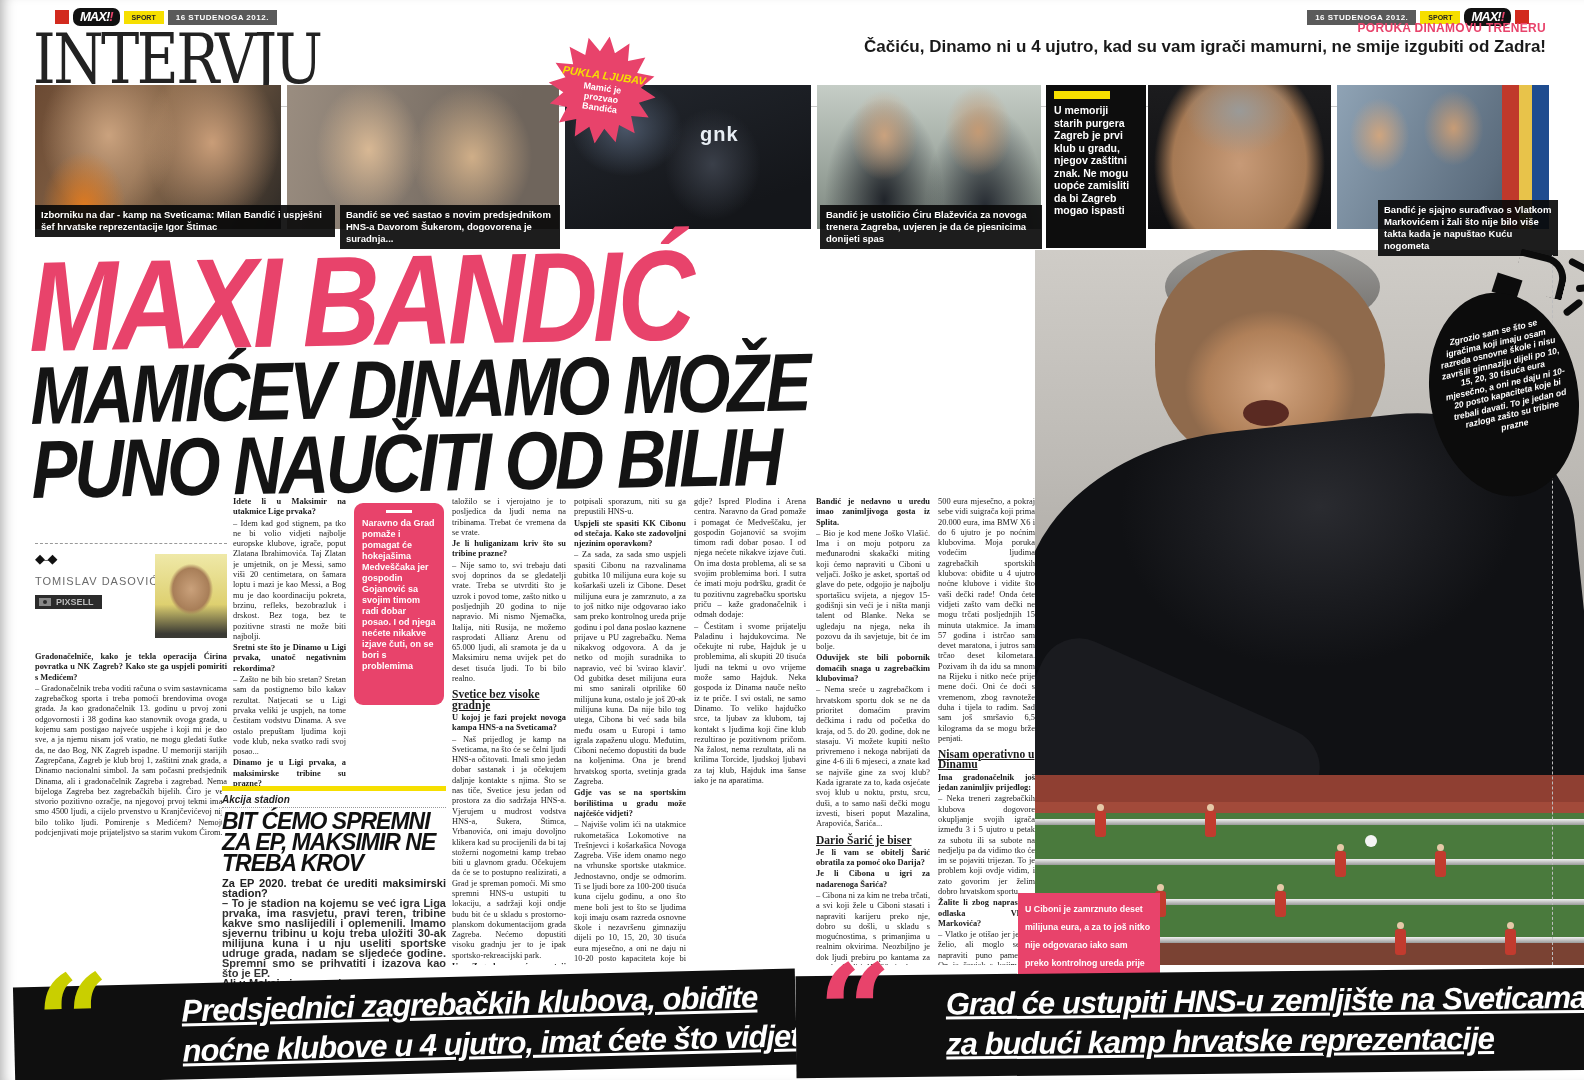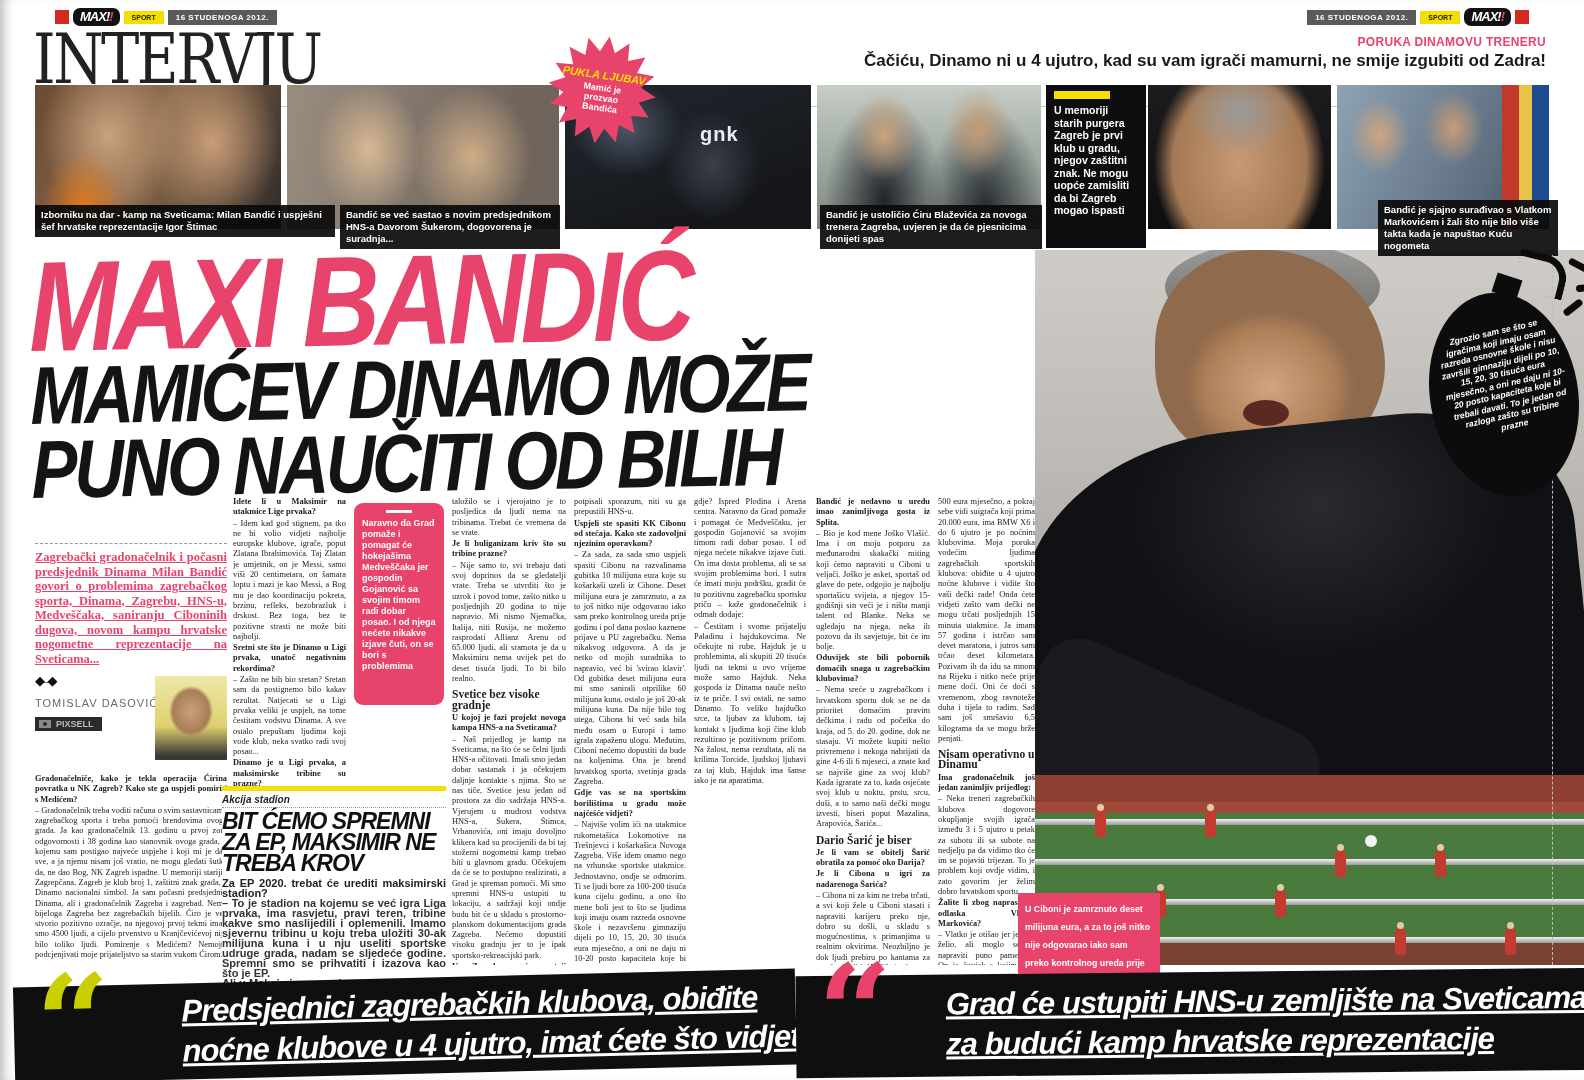--- a/index.html
+++ b/index.html
@@ -11,21 +11,21 @@
   .mh-logo{background:#111;color:#fff;font-style:italic;font-weight:bold;font-size:13px;
            padding:1px 7px 2px 7px;letter-spacing:-1px;border-radius:7px;}
   .mh-logo b{color:#e8436b;}
   .mh-sq{width:14px;height:14px;background:#d22a1e;}
   .mh-badge{background:#f6df00;color:#222;font-size:7px;font-weight:bold;padding:3px 8px;}
   .mh-date{background:#5a5a5a;color:#fff;font-size:8px;font-weight:bold;padding:3px 8px;letter-spacing:.5px;}
   
   .section-title{position:absolute;left:33px;top:18px;font-family:"DejaVu Serif",serif;
      font-size:70px;font-weight:400;letter-spacing:-3px;transform:scaleX(.82);transform-origin:left top;color:#222;}
   .head-rule{position:absolute;left:35px;top:106px;width:1514px;height:1px;background:#c9c9c9;}
-  .kicker{position:absolute;right:38px;top:35px;text-align:right;}
+  .kicker{position:absolute;right:38px;top:21px;text-align:right;}
   .kicker-label{color:#e8436b;font-size:12px;font-weight:bold;letter-spacing:.3px;}
   .kicker-head{color:#1a1a1a;font-size:17px;font-weight:bold;margin-top:2px;}
   
   .starburst{position:absolute;left:548px;top:36px;width:108px;height:110px;transform:rotate(8deg);z-index:6;}
   .starburst svg{position:absolute;inset:0;}
   .star-text{position:absolute;inset:0;display:flex;flex-direction:column;align-items:center;justify-content:center;text-align:center;}
   .star-top{color:#f6df00;font-weight:bold;font-style:italic;font-size:11px;line-height:11px;}
   .star-body{color:#fff;font-weight:bold;font-size:9px;line-height:10px;margin-top:2px;width:62px;}
   
   .photo{position:absolute;top:85px;height:144px;overflow:hidden;}
@@ -72,21 +72,21 @@
   .headline{position:absolute;left:30px;top:248px;width:790px;transform:rotate(-1deg);}
   .hl1{color:#e8436b;font-size:128px;line-height:104px;font-weight:bold;font-style:italic;
        letter-spacing:-6px;transform:scaleX(.84);transform-origin:left top;white-space:nowrap;}
   .hl2,.hl3{color:#141414;font-size:82px;line-height:74px;font-weight:bold;font-style:italic;
        letter-spacing:-4px;transform:scaleX(.84);transform-origin:left top;white-space:nowrap;}
   
   .col{position:absolute;top:497px;height:468px;overflow:hidden;font-family:"Liberation Serif",serif;
        font-size:8.4px;line-height:10.3px;color:#1c1c1c;text-align:justify;}
   .col p{margin:0 0 1px 0;}
   .p-q{font-weight:bold;}
-  .p-h{font-weight:bold;font-size:11.5px;margin:5px 0 3px 0 !important;text-align:left;}
+  .p-h{font-weight:bold;font-size:11.5px;text-decoration:underline;margin:5px 0 3px 0 !important;text-align:left;}
   .col-a{left:35px;width:192px;top:497px;}
   .col-b{left:233px;width:113px;}
   .col-d{left:452px;width:114px;}
   .col-e{left:574px;width:112px;}
   .col-f{left:694px;width:112px;}
   .col-g{left:816px;width:114px;}
   .col-h{left:938px;width:97px;}
   
   .lead-rule{border-top:1px dashed #999;margin:46px 0 6px 0;}
   .lead{color:#e8436b;font-weight:bold;font-size:12.5px;line-height:14.5px;text-decoration:underline;text-align:justify;}
@@ -213,21 +213,20 @@
   <div class="caption cap3">Bandić je ustoličio Ćiru Blaževića za novoga trenera Zagreba, uvjeren je da će pjesnicima donijeti spas</div>
 
   <div class="headline">
     <div class="hl1">MAXI BANDIĆ</div>
     <div class="hl2">MAMIĆEV DINAMO MOŽE</div>
     <div class="hl3">PUNO NAUČITI OD BILIH</div>
   </div>
 
   <div class="col col-a">
     <div class="lead-rule"></div>
-    <div class="lead">Zagrebački gradonačelnik i počasni predsjednik Dinama Milan Bandić govori o problemima zagrebačkog sporta, Dinama, Zagrebu, HNS-u, Medveščaka, saniranju Ciboninih dugova, novom kampu hrvatske nogometne reprezentacije na Sveticama...</div>
     <div class="author-row">
       <div class="ornament">◆–◆</div>
       <div class="author-name">TOMISLAV DASOVIĆ</div>
       <div class="author-photo"></div>
       <div class="credit-chip">
         <span class="cam"></span>
         <span>PIXSELL</span>
       </div>
     </div>
     <div class="qa">

